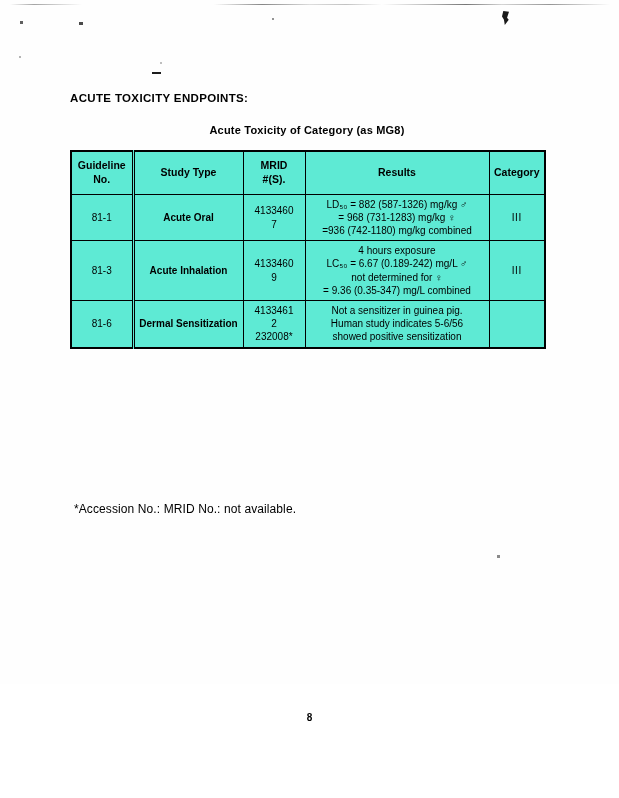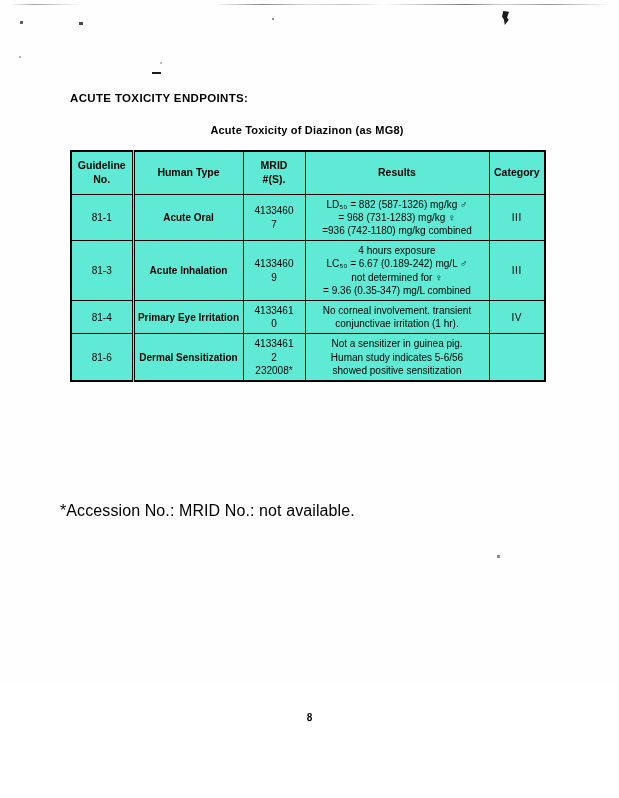--- a/index.html
+++ b/index.html
@@ -140,22 +140,22 @@
   .cell-multiline { white-space: pre-line; }
   .results-cell { font-size: 10px; line-height: 1.4; }
   .mrid-cell { font-size: 10px; line-height: 1.35; white-space: pre-line; }
   .category-cell { font-size: 10px; letter-spacing: 0.5px; }
   .studytype-cell { white-space: pre-line; font-weight: bold; }
 
   
   .footnote {
     position: absolute;
     top: 502px;
-    left: 60px;
-    font-size: 16px;
+    left: 74px;
+    font-size: 12px;
     letter-spacing: 0.1px;
   }
 
   
   .page-number {
     position: absolute;
     top: 712px;
     left: 0;
     width: 619px;
     text-align: center;
@@ -173,35 +173,35 @@
   <div class="artifact-dash"></div>
   <div class="artifact artifact-dot-a"></div>
   <div class="artifact artifact-dot-b"></div>
   <div class="artifact artifact-dot-c"></div>
   <div class="artifact artifact-dot-d"></div>
   <div class="artifact artifact-dot-e"></div>
   <div class="artifact artifact-dot-f"></div>
 
   <div class="section-heading">ACUTE TOXICITY ENDPOINTS:</div>
 
-  <div class="table-title">Acute Toxicity of Diazinon (as MG8)</div>
+  <div class="table-title">Acute Toxicity of Category (as MG8)</div>
 
   <table class="tox-table">
     <colgroup>
       <col class="cw-1">
         <col class="cw-2">
         <col class="cw-3">
         <col class="cw-4">
         <col class="cw-5">
     </colgroup>
     <thead>
       <tr>
         <th class="col-guideline cell-multiline">Guideline
 No.</th>
-        <th>Human Type</th>
+        <th>Study Type</th>
         <th class="cell-multiline">MRID
 #(S).</th>
         <th>Results</th>
         <th>Category</th>
       </tr>
     </thead>
     <tbody>
       <tr>
         <td class="col-guideline">81-1</td>
         <td class="studytype-cell">Acute Oral</td>
@@ -217,29 +217,20 @@
         <td class="studytype-cell">Acute Inhalation</td>
         <td class="mrid-cell">4133460
 9</td>
         <td class="results-cell cell-multiline">4 hours exposure
 LC₅₀ = 6.67 (0.189-242) mg/L ♂
 not determined for ♀
 = 9.36 (0.35-347) mg/L combined</td>
         <td class="category-cell">III</td>
       </tr>
       <tr>
-        <td class="col-guideline">81-4</td>
-        <td class="studytype-cell">Primary Eye  Irritation</td>
-        <td class="mrid-cell">4133461
-0</td>
-        <td class="results-cell cell-multiline">No corneal involvement. transient
-conjunctivae irritation (1 hr).</td>
-        <td class="category-cell">IV</td>
-      </tr>
-      <tr>
         <td class="col-guideline">81-6</td>
         <td class="studytype-cell">Dermal Sensitization</td>
         <td class="mrid-cell">4133461
 2
 232008*</td>
         <td class="results-cell cell-multiline">Not a sensitizer in guinea pig.
 Human study indicates 5-6/56
 showed positive sensitization</td>
         <td class="category-cell"></td>
       </tr>

